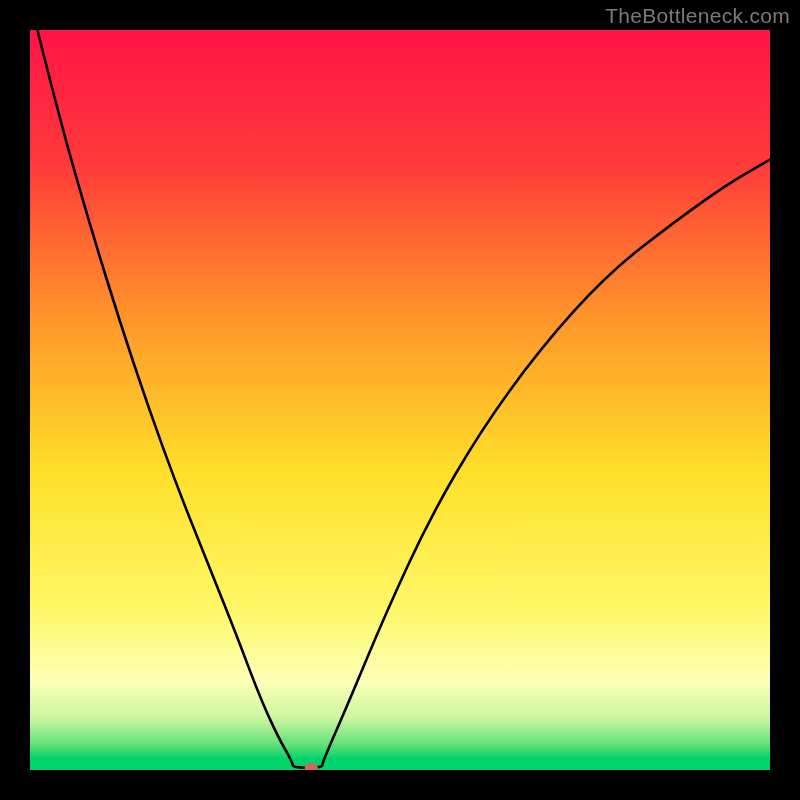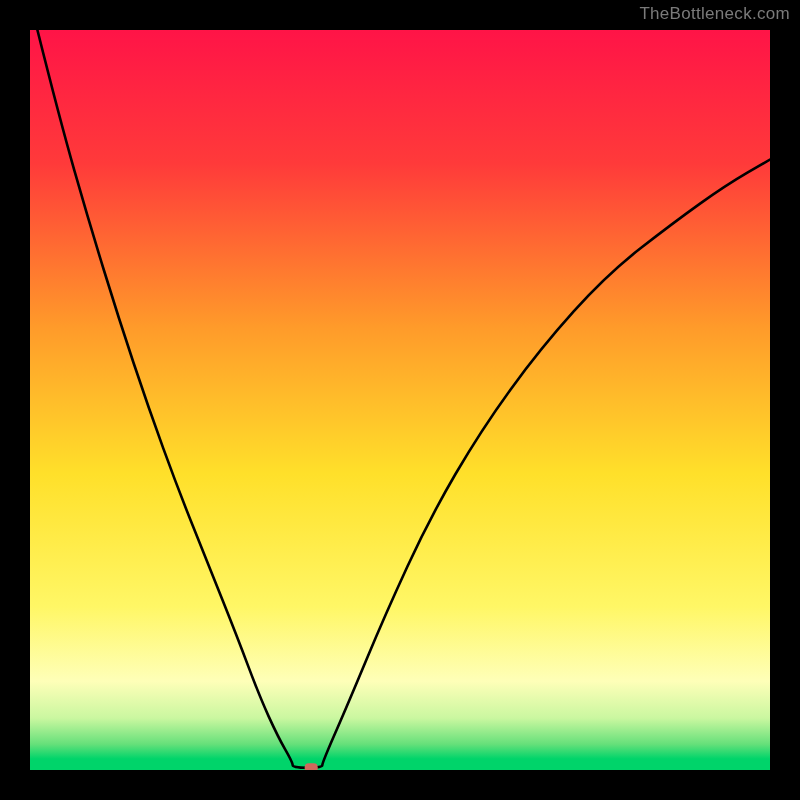--- a/index.html
+++ b/index.html
@@ -15,21 +15,21 @@
     position: relative;
     width: 800px;
     height: 800px;
     background: #000;
   }
   .watermark {
     position: absolute;
     top: 4px;
     right: 10px;
     color: #7a7a7a;
-    font-size: 17px;
+    font-size: 21px;
     font-weight: 500;
     letter-spacing: 0.3px;
     z-index: 5;
   }
   svg.plot {
     position: absolute;
     left: 30px;
     top: 30px;
     width: 740px;
     height: 740px;

